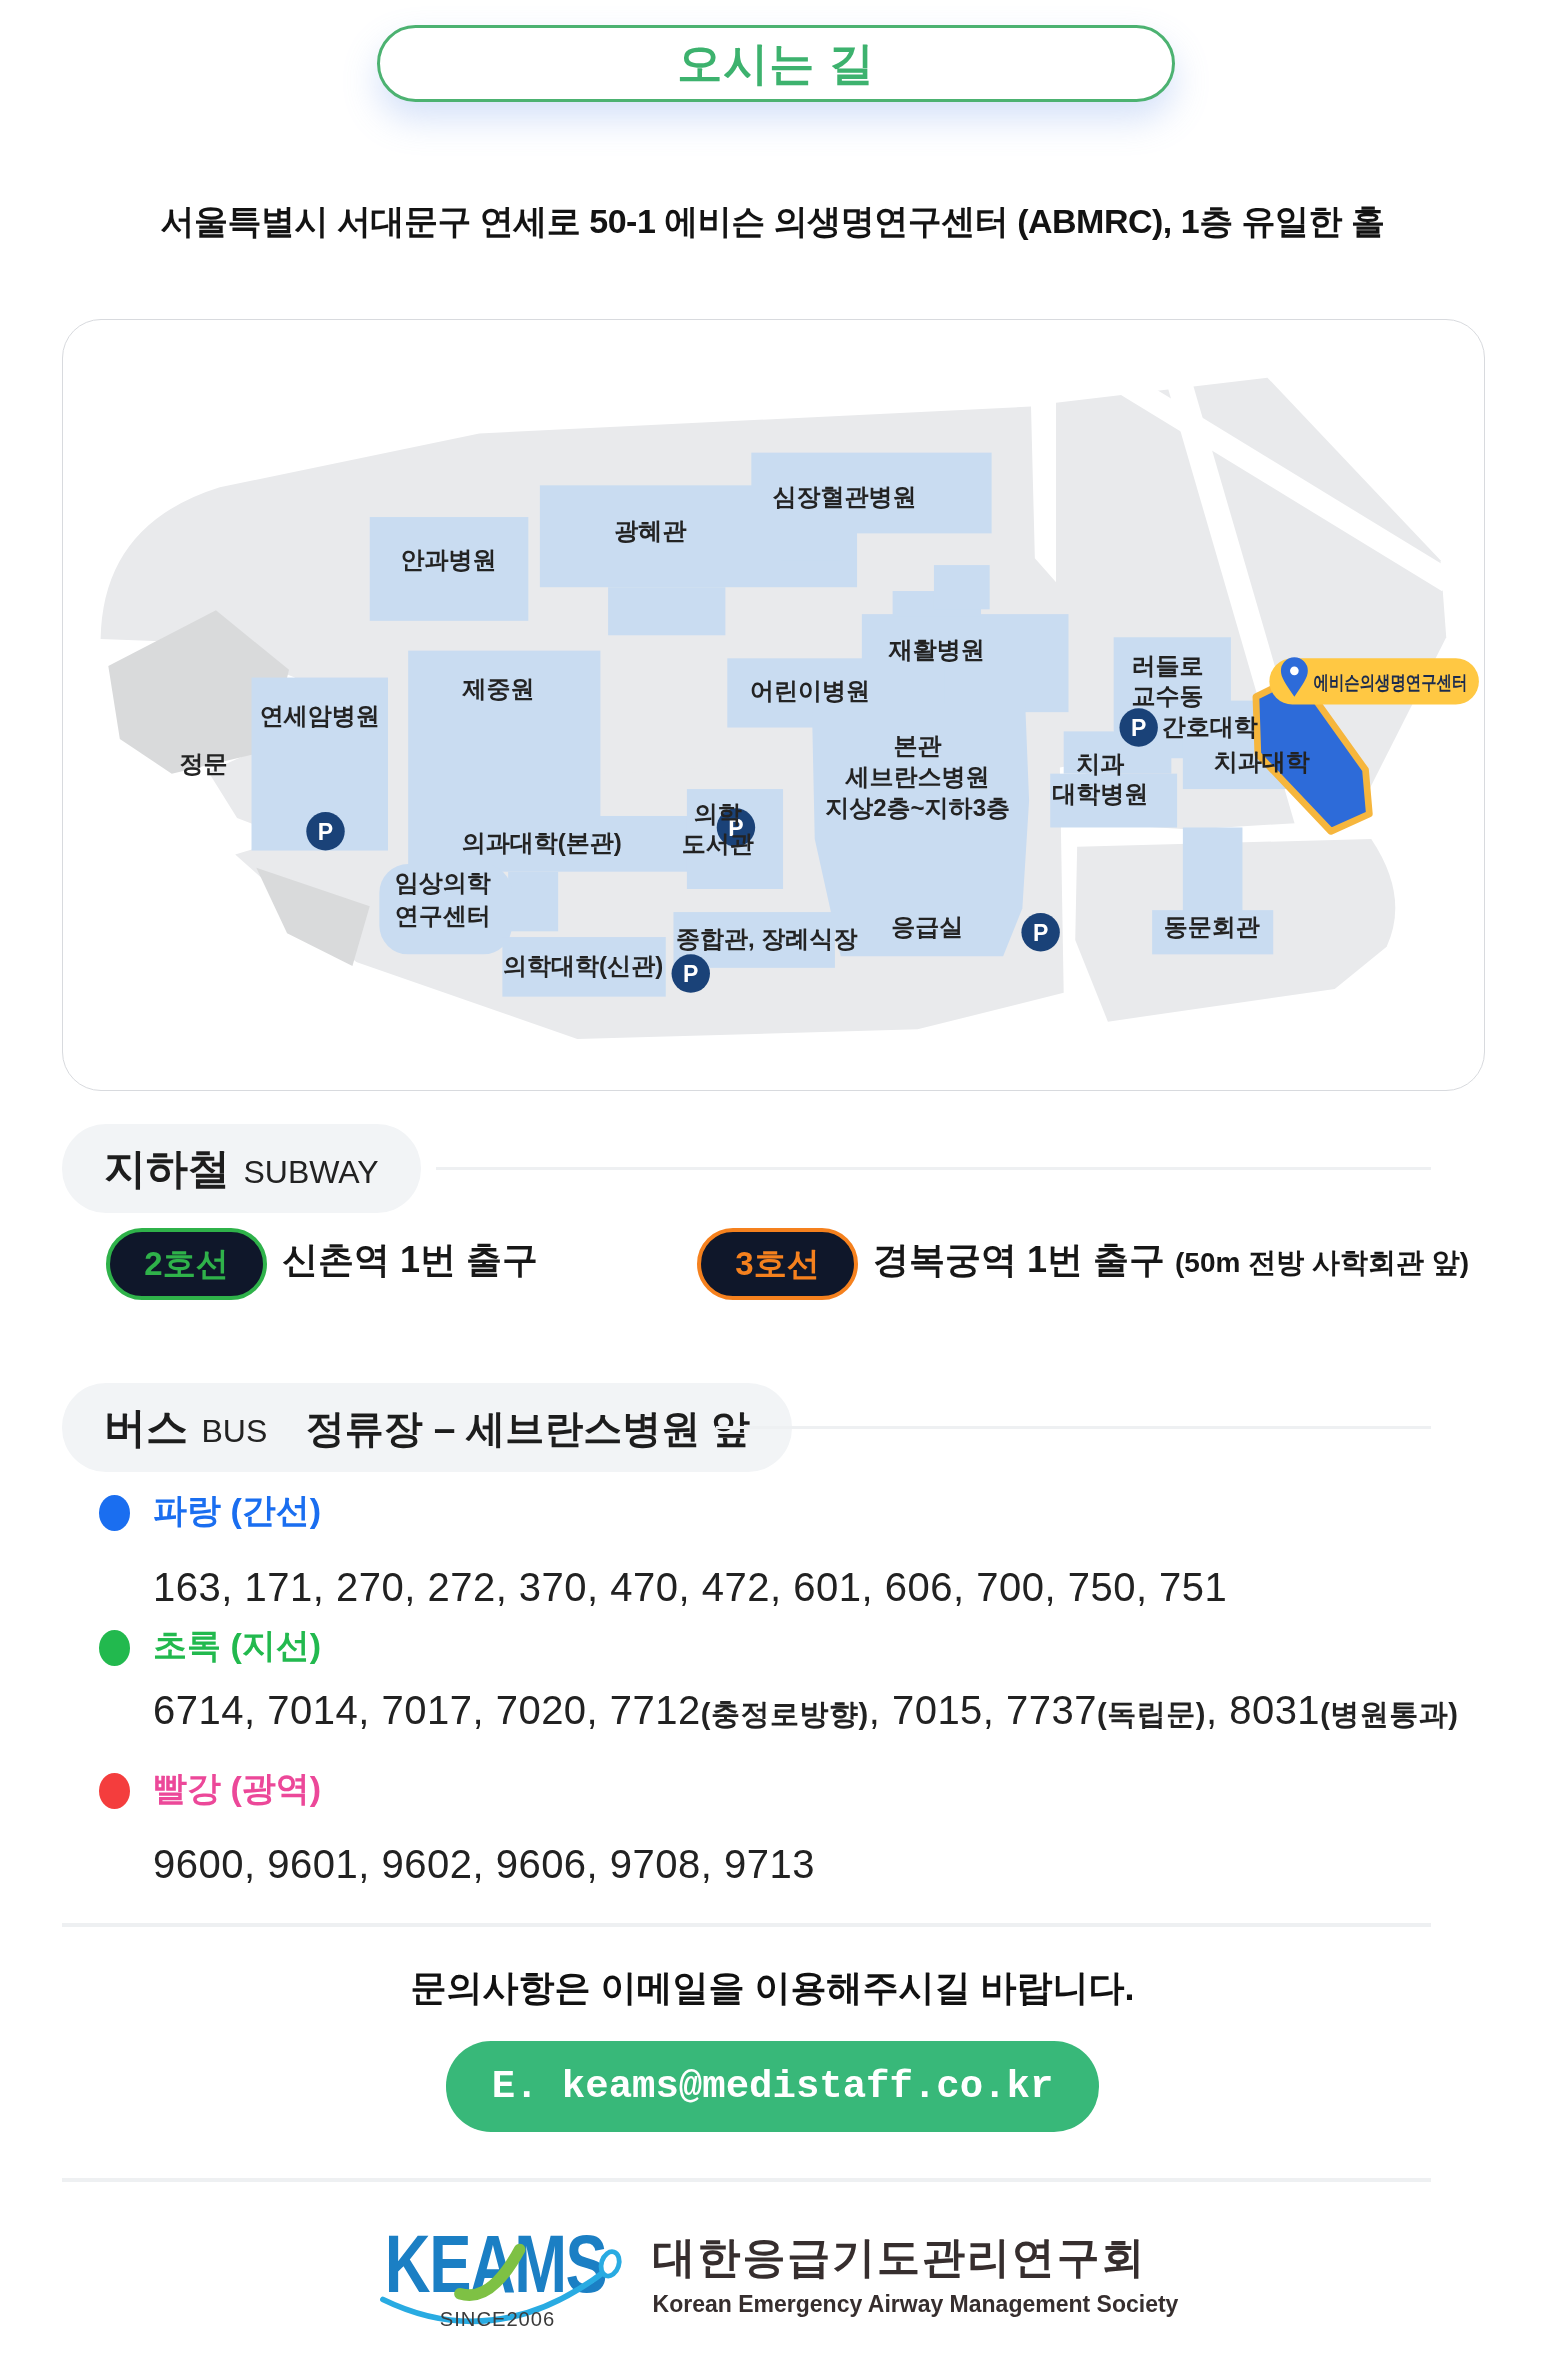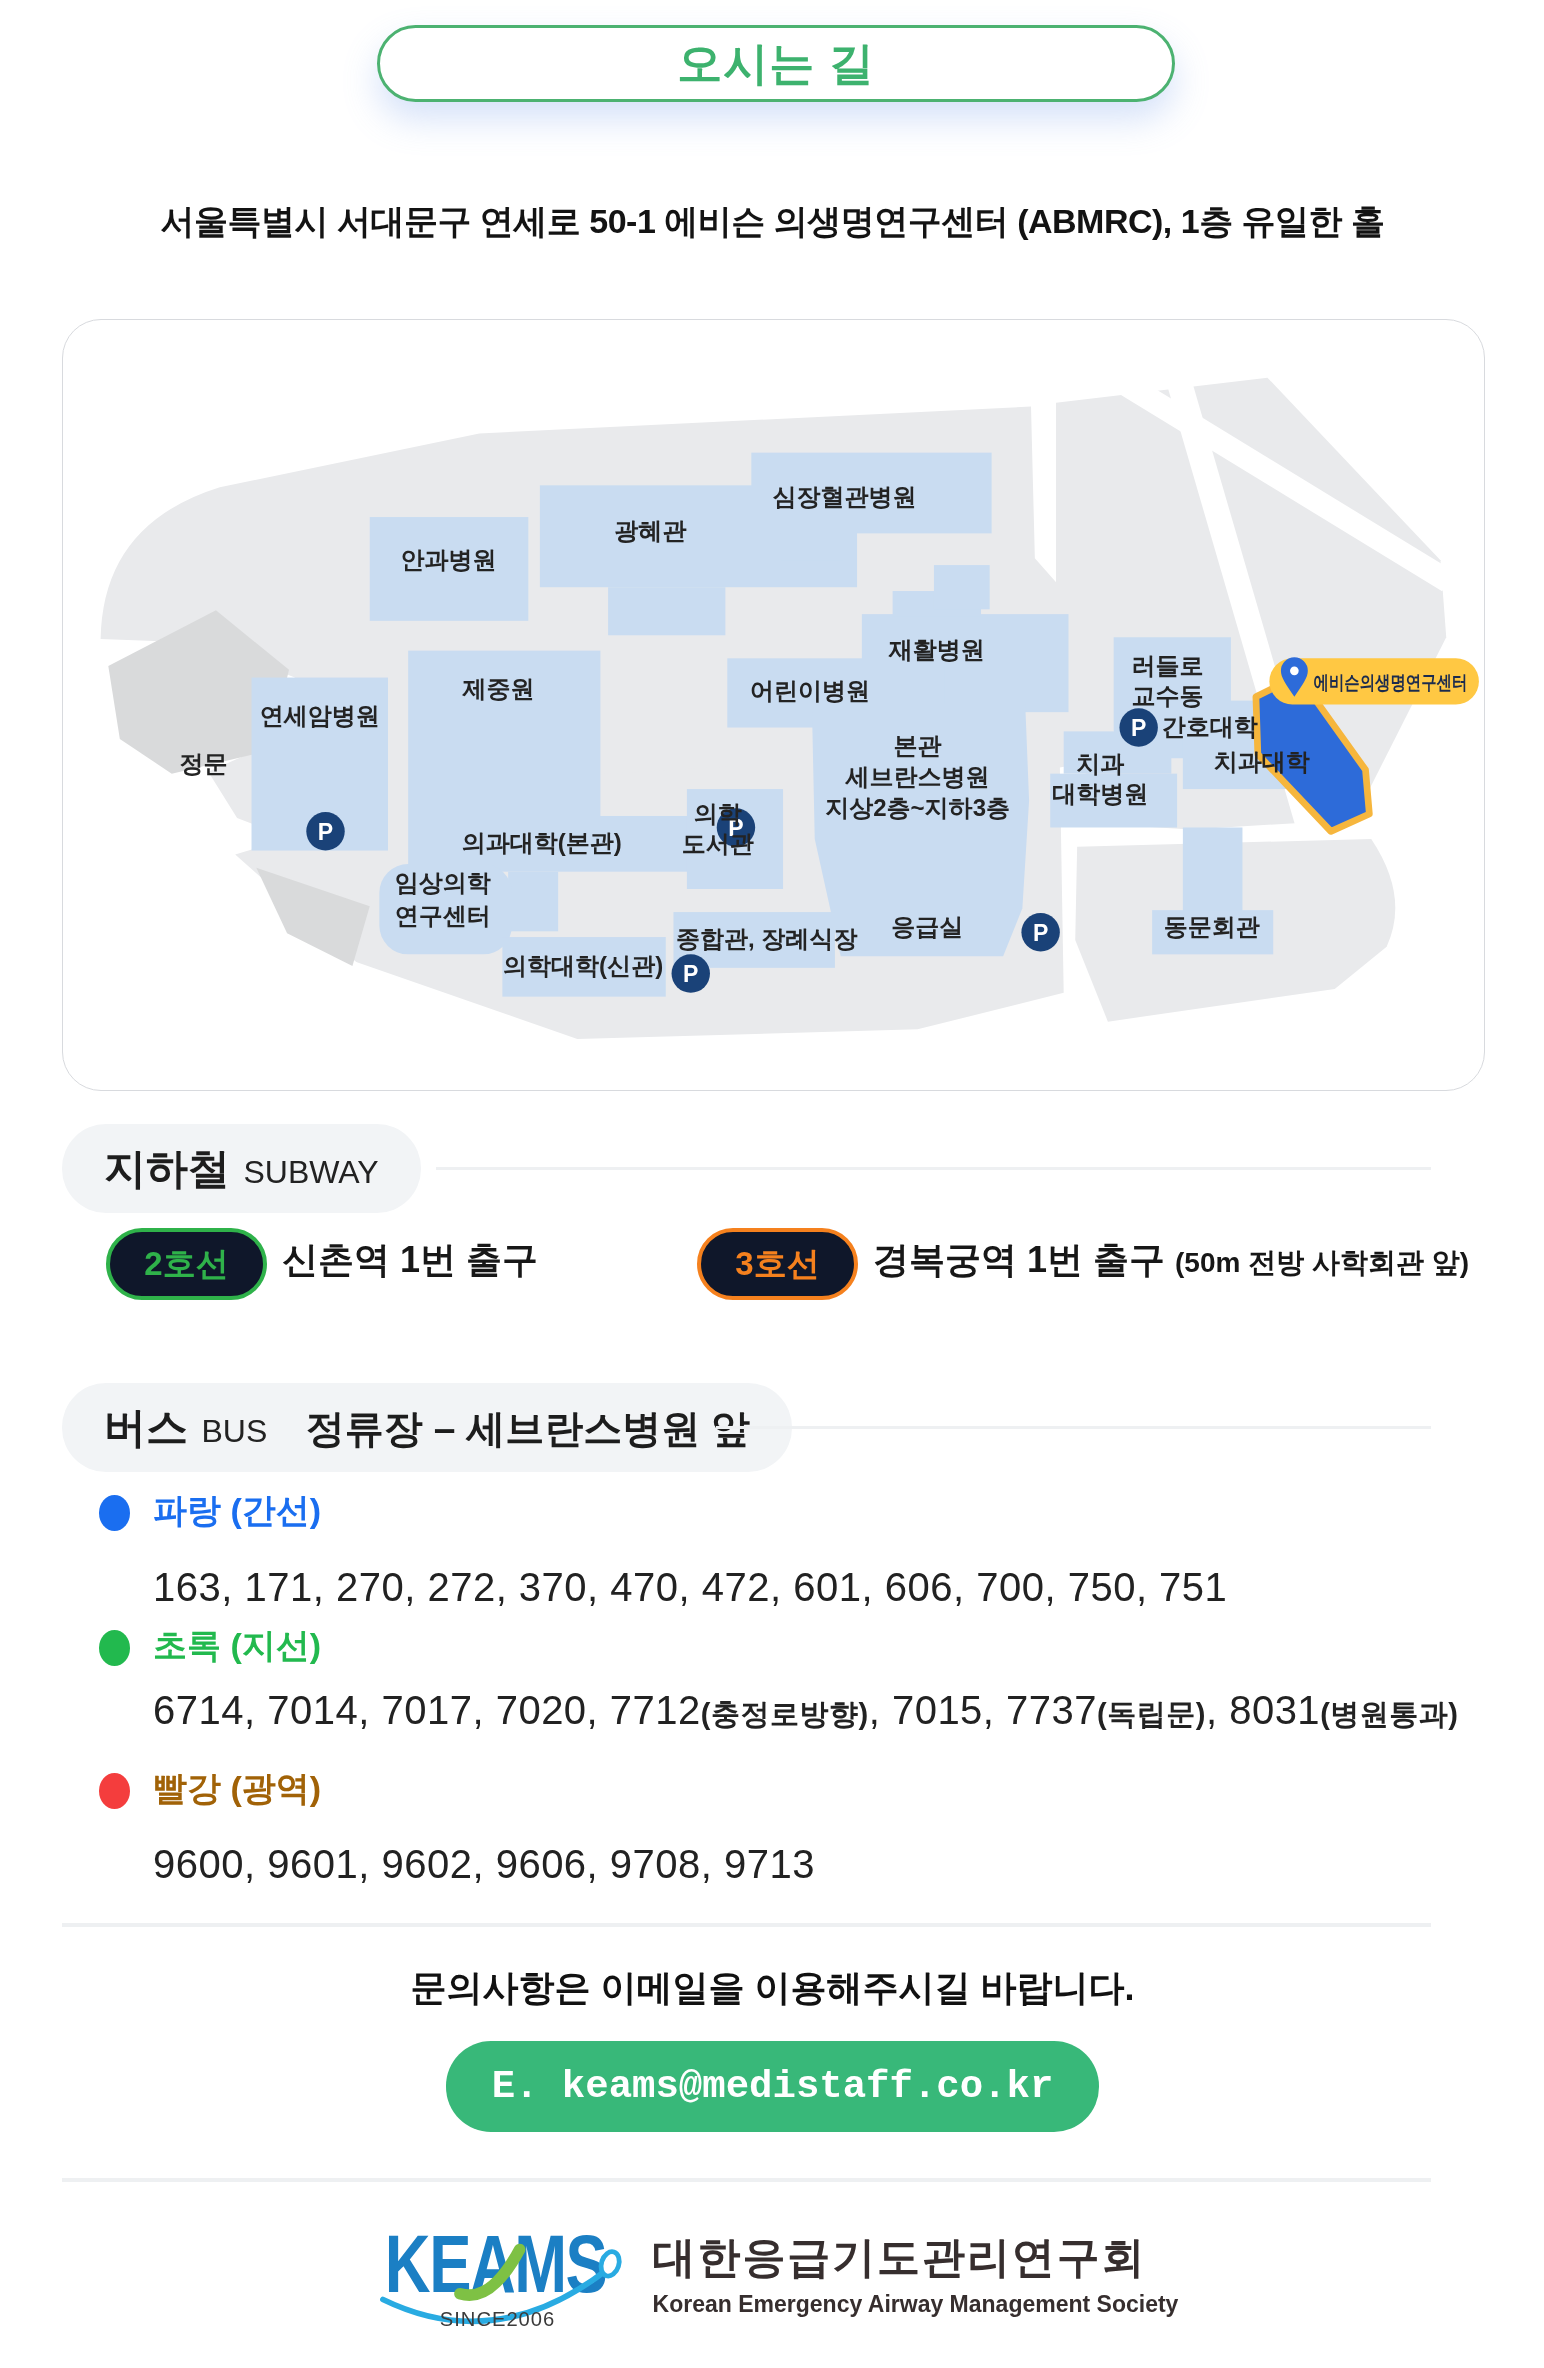--- a/index.html
+++ b/index.html
@@ -212,21 +212,21 @@
 
   <div class="bus-dot" style="top:1495px; background:#1a6ef0;"></div>
   <div class="bus-name" style="top:1489px; color:#1a6ef0;">파랑 (간선)</div>
   <div class="bus-numbers" style="top:1562px;"><span>163, 171, 270, 272, 370, 470, 472, 601, 606, 700, 750, 751</span></div>
 
   <div class="bus-dot" style="top:1630px; background:#22b94e;"></div>
   <div class="bus-name" style="top:1624px; color:#22b94e;">초록 (지선)</div>
   <div class="bus-numbers" style="top:1685px;"><span>6714, 7014, 7017, 7020, 7712</span><span class="small">(충정로방향)</span><span>, 7015, 7737</span><span class="small">(독립문)</span><span>, 8031</span><span class="small">(병원통과)</span></div>
 
   <div class="bus-dot" style="top:1773px; background:#f43d3d;"></div>
-  <div class="bus-name" style="top:1767px; color:#a16207;">빨강 (광역)</div>
+  <div class="bus-name" style="top:1767px; color:#ec4899;">빨강 (광역)</div>
   <div class="bus-numbers" style="top:1839px;"><span>9600, 9601, 9602, 9606, 9708, 9713</span></div>
 
   <div class="rule" style="left:62px; right:62px; top:1923px; height:3.9px;"></div>
 
   <div class="contact-msg">문의사항은 이메일을 이용해주시길 바랍니다.</div>
   <button class="email-btn">E. keams@medistaff.co.kr</button>
 
   <div class="rule" style="left:62px; right:62px; top:2178px; height:3.9px;"></div>
 
   <div class="footer">

